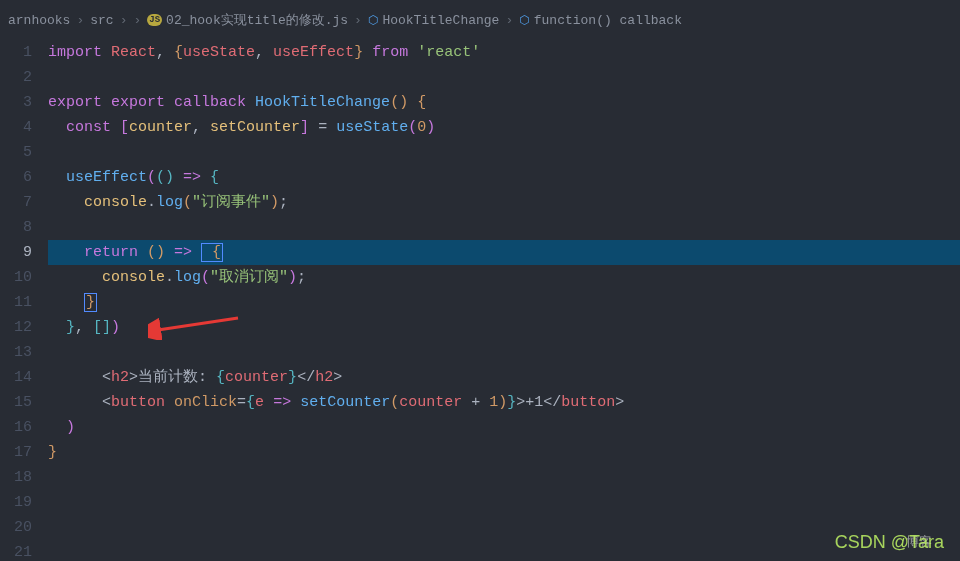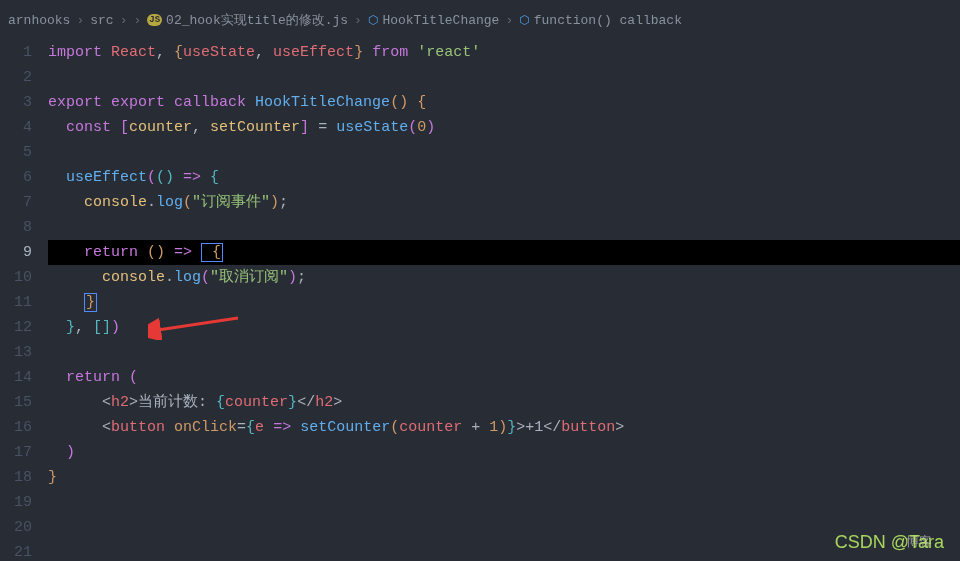--- a/index.html
+++ b/index.html
@@ -49,21 +49,21 @@
     .gutter-line.active { color: #abb2bf; }
     .code {
       flex: 1;
       position: relative;
     }
     .code-line {
       height: 25px;
       line-height: 25px;
       white-space: pre;
     }
-    .code-line.highlighted { background: #000000; }
+    .code-line.highlighted { background: #0c4a6e; }
     .tok-keyword { color: #c678dd; }
     .tok-default { color: #abb2bf; }
     .tok-var { color: #e06c75; }
     .tok-punct { color: #abb2bf; }
     .tok-yellow { color: #e5c07b; }
     .tok-func { color: #61afef; }
     .tok-orange { color: #d19a66; }
     .tok-string { color: #98c379; }
     .tok-tag { color: #e06c75; }
     .tok-bracket1 { color: #d19a66; }
@@ -152,21 +152,20 @@
 <div class="code-line">  <span class="tok-keyword">const</span> <span class="tok-bracket2">[</span><span class="tok-yellow">counter</span><span class="tok-punct">, </span><span class="tok-yellow">setCounter</span><span class="tok-bracket2">]</span><span class="tok-punct"> = </span><span class="tok-func">useState</span><span class="tok-bracket2">(</span><span class="tok-orange">0</span><span class="tok-bracket2">)</span></div>
 <div class="code-line"></div>
 <div class="code-line">  <span class="tok-func">useEffect</span><span class="tok-bracket2">(</span><span class="tok-bracket3">() </span><span class="tok-keyword">=&gt;</span><span class="tok-bracket3"> {</span></div>
 <div class="code-line">    <span class="tok-yellow">console</span><span class="tok-punct">.</span><span class="tok-func">log</span><span class="tok-bracket1">(</span><span class="tok-string">"订阅事件"</span><span class="tok-bracket1">)</span><span class="tok-punct">;</span></div>
 <div class="code-line"></div>
 <div class="code-line highlighted">    <span class="tok-keyword">return</span><span class="tok-bracket1"> () </span><span class="tok-keyword">=&gt;</span> <span class="tok-bracket1 box-border"> {</span></div>
 <div class="code-line">      <span class="tok-yellow">console</span><span class="tok-punct">.</span><span class="tok-func">log</span><span class="tok-bracket2">(</span><span class="tok-string">"取消订阅"</span><span class="tok-bracket2">)</span><span class="tok-punct">;</span></div>
 <div class="code-line">    <span class="tok-bracket1 box-border">}</span></div>
 <div class="code-line">  <span class="tok-bracket3">}</span><span class="tok-punct">, </span><span class="tok-bracket3">[</span><span class="tok-bracket3">]</span><span class="tok-bracket2">)</span></div>
 <div class="code-line"></div>
-<div class="code-line">  <span class="tok-keyword">return</span><span class="tok-bracket2"> (</span></div>
 <div class="code-line">      <span class="tok-punct">&lt;</span><span class="tok-tag">h2</span><span class="tok-punct">&gt;</span><span class="tok-default">当前计数: </span><span class="tok-bracket3">{</span><span class="tok-var">counter</span><span class="tok-bracket3">}</span><span class="tok-punct">&lt;/</span><span class="tok-tag">h2</span><span class="tok-punct">&gt;</span></div>
 <div class="code-line">      <span class="tok-punct">&lt;</span><span class="tok-tag">button</span><span> </span><span class="tok-orange">onClick</span><span class="tok-punct">=</span><span class="tok-bracket3">{</span><span class="tok-var">e</span><span class="tok-keyword"> =&gt; </span><span class="tok-func">setCounter</span><span class="tok-bracket1">(</span><span class="tok-var">counter</span><span class="tok-punct"> + </span><span class="tok-orange">1</span><span class="tok-bracket1">)</span><span class="tok-bracket3">}</span><span class="tok-punct">&gt;</span><span class="tok-default">+1</span><span class="tok-punct">&lt;/</span><span class="tok-tag">button</span><span class="tok-punct">&gt;</span></div>
 <div class="code-line">  <span class="tok-bracket2">)</span></div>
 <div class="code-line"><span class="tok-bracket1">}</span></div>
 <div class="code-line"></div>
 
     <svg class="arrow" width="100" height="30" viewBox="0 0 100 30">
       <defs>
           <marker id="ah" markerWidth="10" markerHeight="8" refX="1" refY="4" orient="auto">
             <polygon points="0 0, 10 4, 0 8" fill="#e53935"></polygon>

